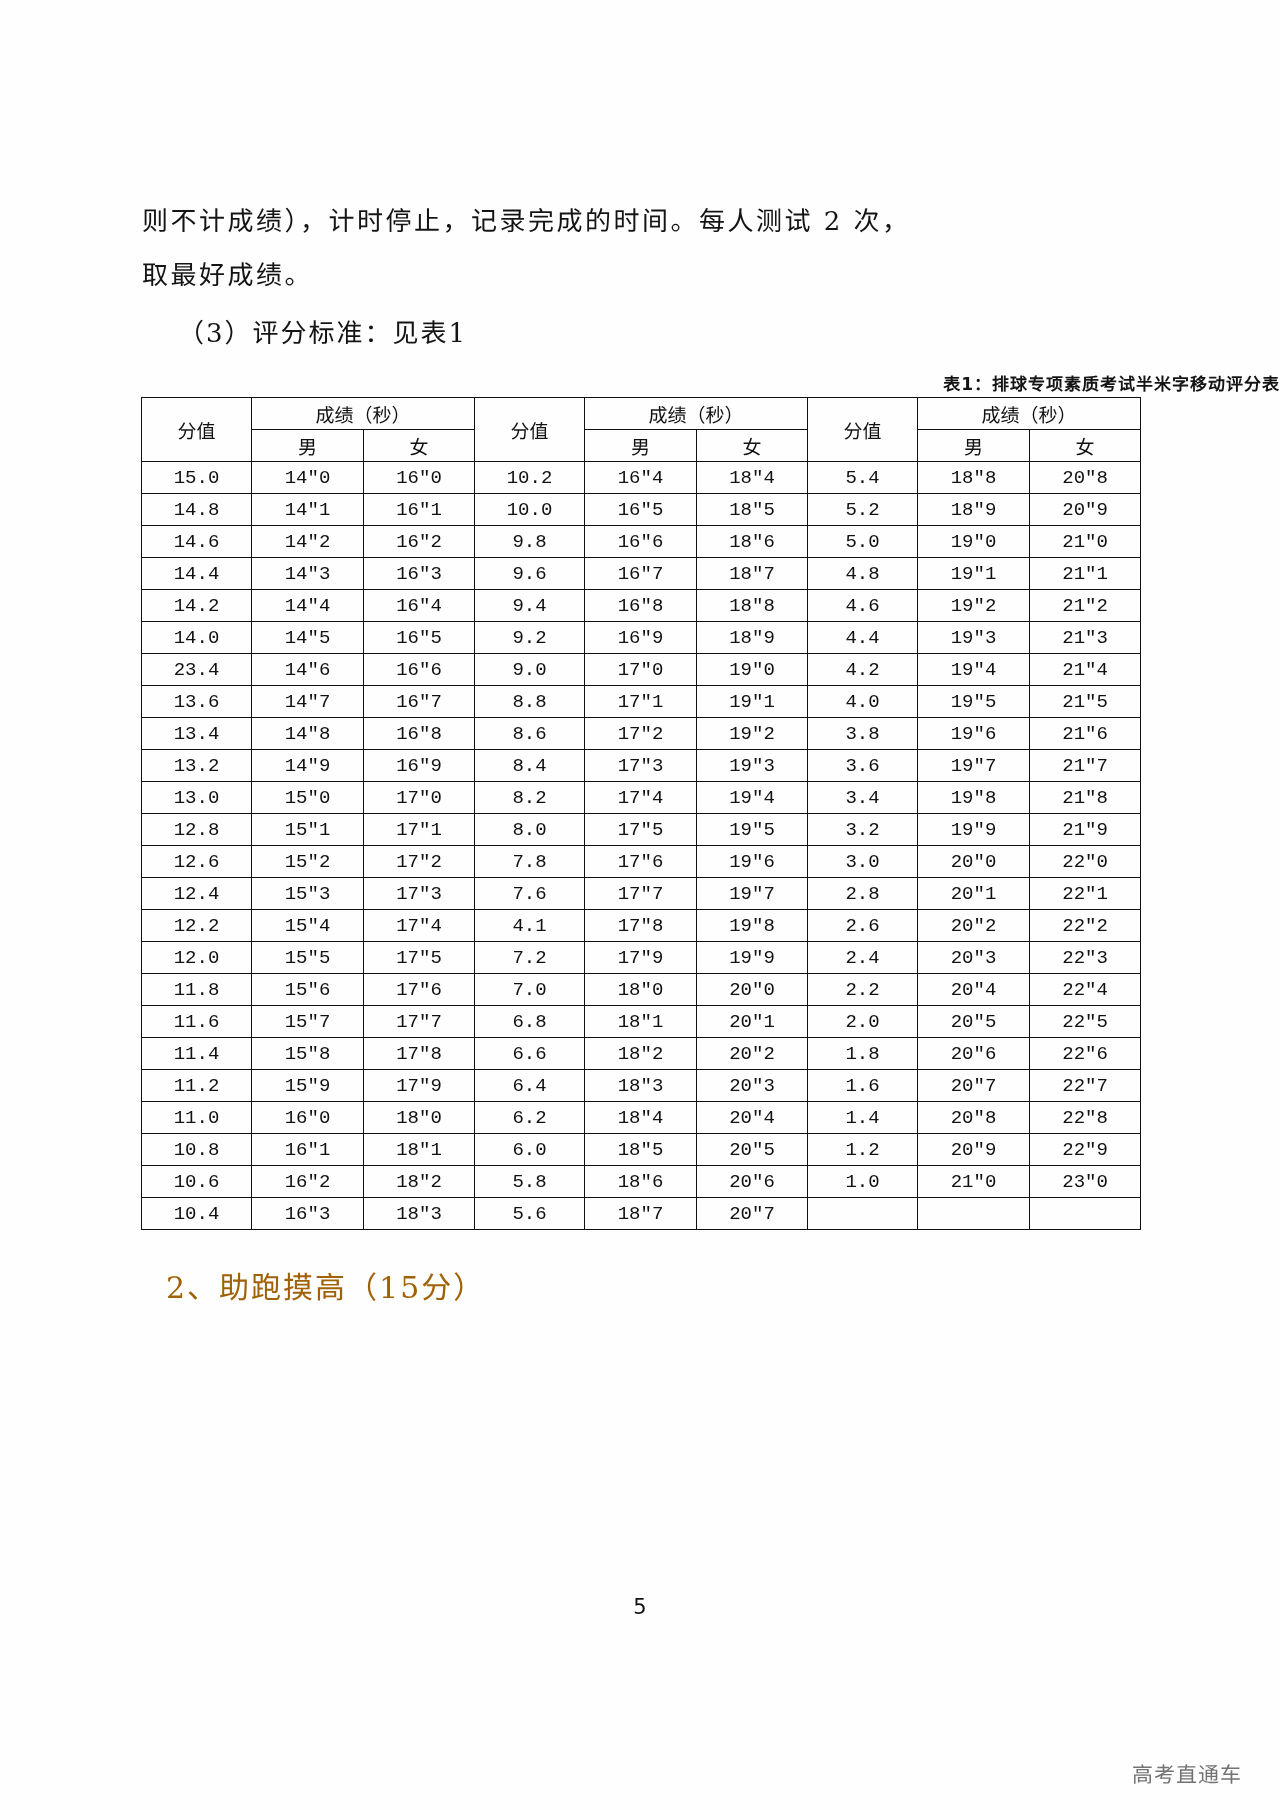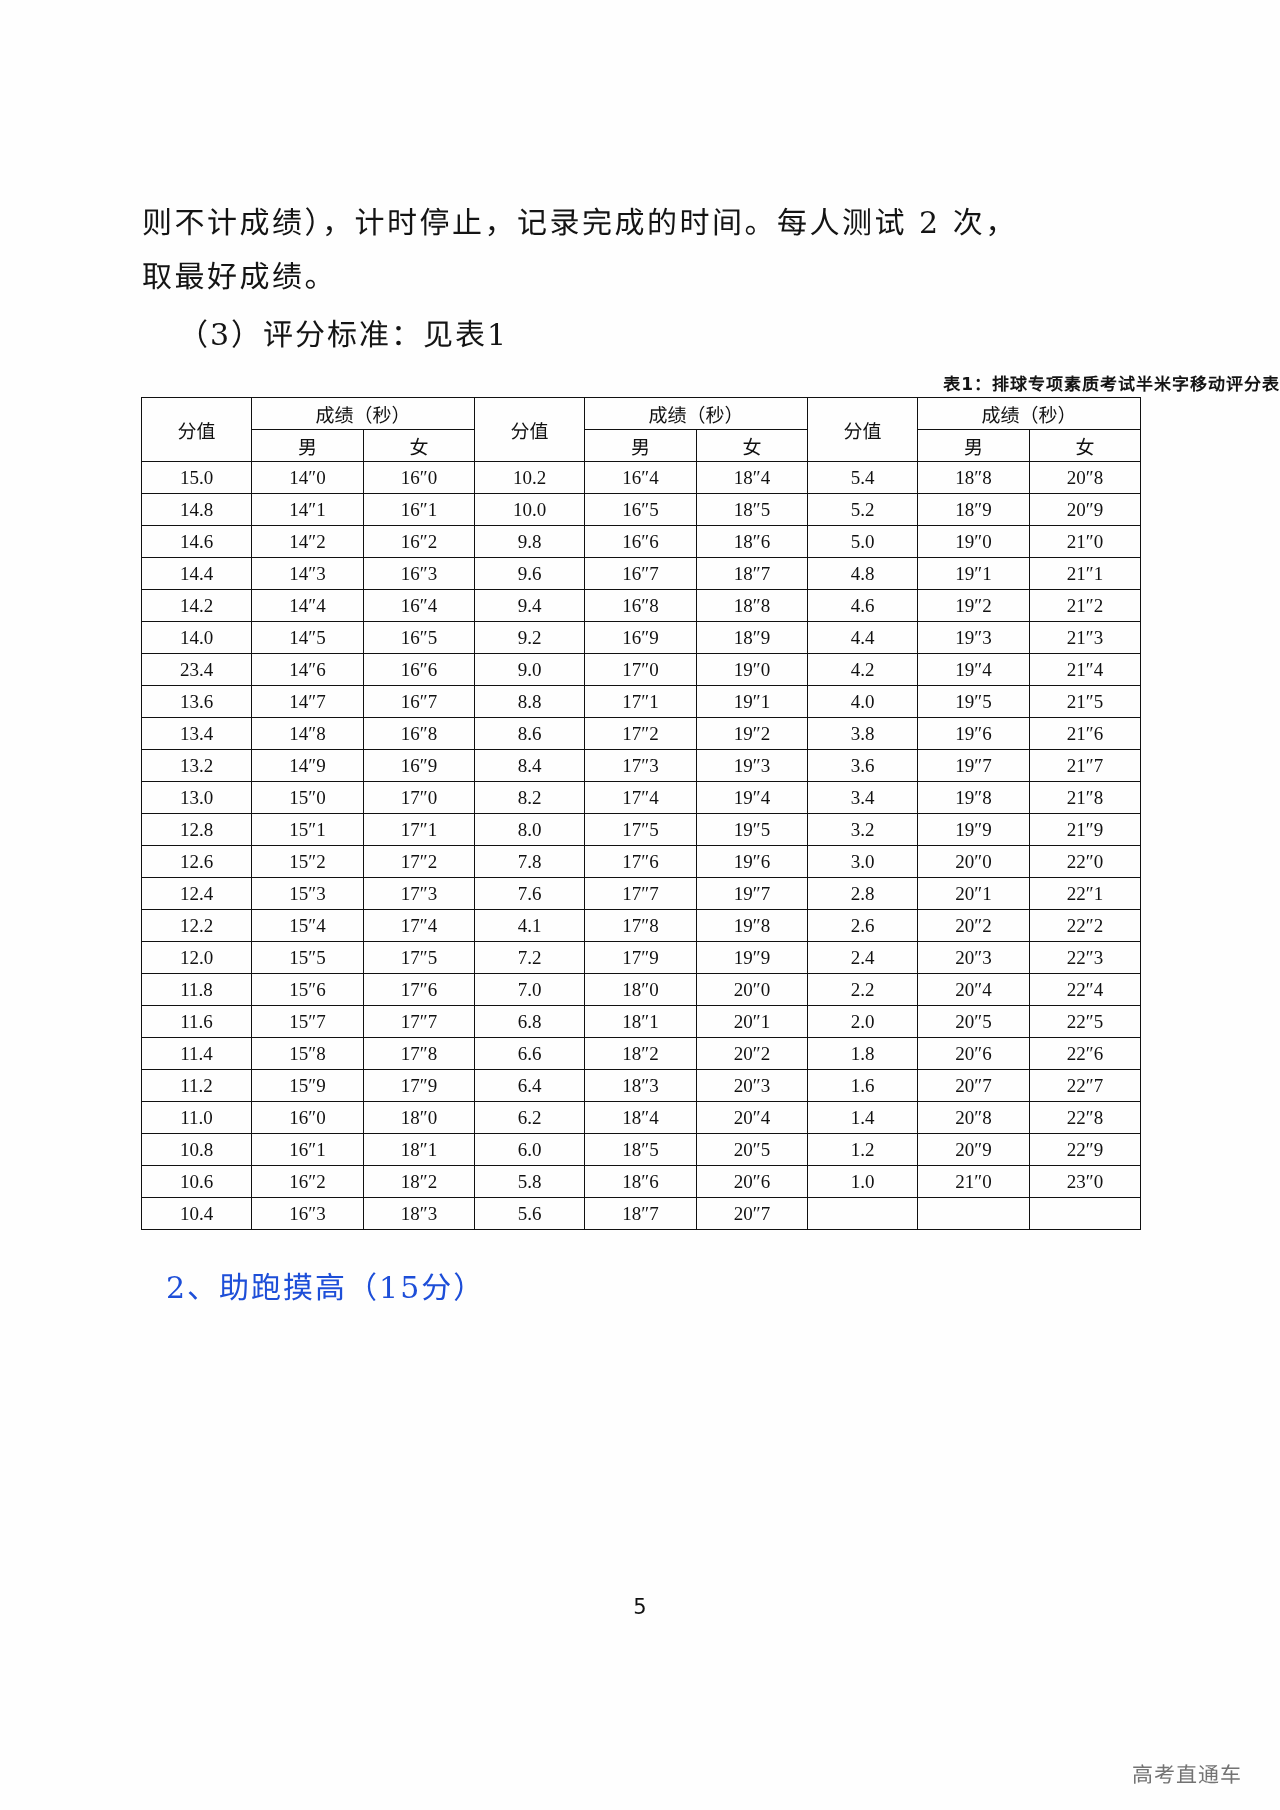--- a/index.html
+++ b/index.html
@@ -19,38 +19,38 @@
 
   .page {
     position: absolute;
     inset: 0;
     background: #fefefe;
   }
 
   
   .para {
     position: absolute;
-    font-size: 30px;
+    font-size: 26px;
     line-height: 1.0;
     letter-spacing: 0.5px;
     color: #141414;
     white-space: nowrap;
   }
   .para-line1 { left: 142px; top: 208px; letter-spacing: 2.5px; }
   .para-line2 { left: 142px; top: 262px; letter-spacing: 2.5px; }
   .para-line3 { left: 178px; top: 320px; letter-spacing: 2.0px; text-align: center; }
 
   .bottom-head {
     position: absolute;
     left: 166px;
     top: 1263px;
     font-size: 30px;
     letter-spacing: 2px;
     white-space: nowrap;
-    color: #1d4ed8;
+    color: #a16207;
   }
   .bottom-para {
     position: absolute;
     left: 166px;
     top: 1326px;
     font-size: 29px;
     letter-spacing: 1.2px;
     white-space: nowrap;
     color: #141414;
   }
@@ -73,21 +73,21 @@
     position: absolute;
     left: 141px;
     top: 397px;
     width: 1000px;
   }
 
   table.score {
     border-collapse: collapse;
     width: 1000px;
     table-layout: fixed;
-    font-family: Liberation Serif, serif;
+    font-family: Liberation Mono, monospace;
     border-radius: 9px;
   }
   table.score td, table.score th {
     border: 1.6px solid #111111;
     text-align: center;
     vertical-align: middle;
     font-weight: normal;
     font-size: 19px;
     height: 31px;
     padding: 0;

